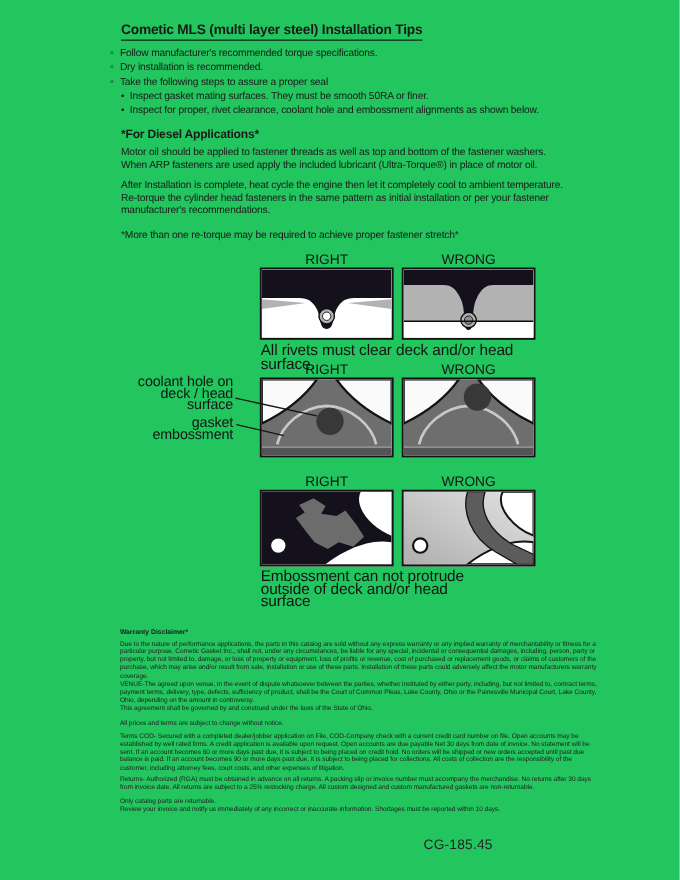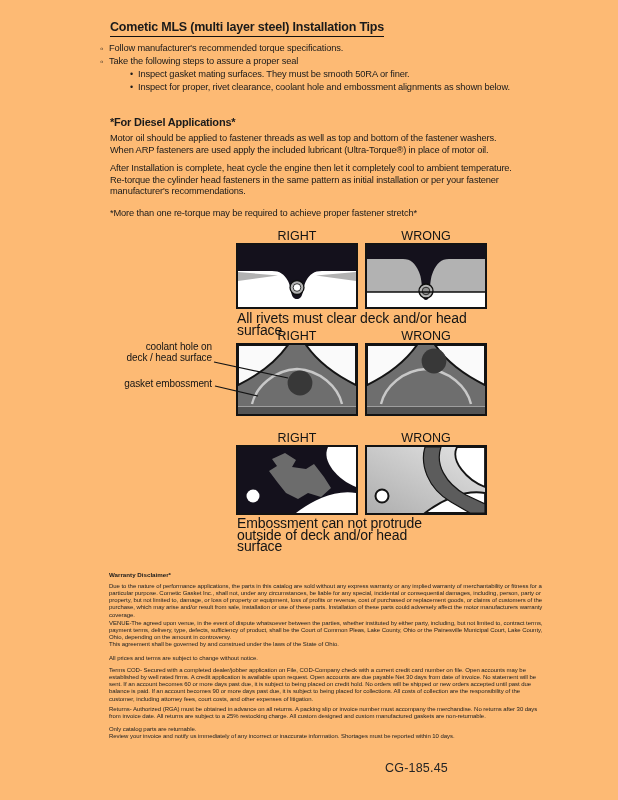--- a/index.html
+++ b/index.html
@@ -1,54 +1,55 @@
 <!DOCTYPE html>
 <html><head>
 <meta charset="utf-8">
 <style>
   html,body{margin:0;padding:0;background:#fff;}
-  #page{position:relative;width:618px;height:800px;background:#fdba74;overflow:hidden;
+  #page{position:relative;width:618px;height:800px;background:#22c55e;overflow:hidden;
         font-family:"Liberation Sans",sans-serif;color:#1a1a1a;}
   
   .title{position:absolute;left:110px;top:20px;font-size:12.5px;font-weight:bold;
          letter-spacing:-0.2px;border-bottom:1.6px solid #111;padding-bottom:2px;}
   
   .bullets{position:absolute;left:100px;top:42px;width:440px;font-size:9.3px;letter-spacing:-0.15px;}
   .b-row{position:relative;padding-left:9px;line-height:13px;}
   .b-row::before{content:"\25E6";position:absolute;left:0;top:0;font-size:10px;}
-  .b-sub{position:relative;margin-left:30px;padding-left:8px;line-height:13px;}
+  .b-sub{position:relative;margin-left:10px;padding-left:8px;line-height:13px;}
   .b-sub::before{content:"\2022";position:absolute;left:0;top:0;font-size:9px;}
   
   .diesel-head{position:absolute;left:110px;top:116px;font-size:11px;font-weight:bold;letter-spacing:-0.2px;}
   .para{position:absolute;font-size:9.3px;line-height:11.6px;letter-spacing:-0.15px;white-space:pre-line;}
   #p-d0{left:110px;top:133px;width:398px;}
   #p-d1{left:110px;top:163px;width:402px;}
   #p-d2{left:110px;top:208px;width:420px;}
   
   .rw-head{position:absolute;width:122px;text-align:center;font-size:12.5px;font-weight:normal;color:#141414;}
   .dbox{position:absolute;width:122px;box-sizing:border-box;border:2px solid #131313;background:#fff;}
   .dbox svg{display:block;}
   .caption{position:absolute;font-size:14px;line-height:11.5px;letter-spacing:-0.1px;color:#141414;}
-  .annot{position:absolute;text-align:right;font-size:10px;line-height:10.6px;letter-spacing:-0.1px;color:#141414;}
+  .annot{position:absolute;text-align:right;font-size:13px;line-height:10.6px;letter-spacing:-0.1px;color:#141414;}
   
   .legal-head{position:absolute;left:109px;top:571px;font-size:6.2px;font-weight:bold;}
   .legal{position:absolute;left:109px;width:436px;font-size:6px;line-height:7.15px;
          letter-spacing:-0.05px;white-space:pre-line;color:#222;}
   #lg0{top:583px;} #lg1{top:620px;} #lg2{top:655px;} #lg3{top:667px;} #lg4{top:706px;} #lg5{top:726px;}
   .docnum{position:absolute;left:385px;top:761px;font-size:12.5px;color:#242424;letter-spacing:0.2px;}
 </style>
 </head>
 <body>
 
 <div id="page">
 
   <div class="title">Cometic MLS (multi layer steel) Installation Tips</div>
 
   <div class="bullets">
     <div class="b-row">Follow manufacturer's recommended torque specifications.</div>
+    <div class="b-row">Dry installation is recommended.</div>
     <div class="b-row">Take the following steps to assure a proper seal</div>
     <div class="b-sub">Inspect gasket mating surfaces.  They must be smooth 50RA or finer.</div>
     <div class="b-sub">Inspect for proper, rivet clearance, coolant hole and embossment alignments as shown below.</div>
   </div>
 
   <div class="diesel-head">*For Diesel Applications*</div>
   <div id="p-d0" class="para">Motor oil should be applied to fastener threads as well as top and bottom of the fastener washers. When ARP fasteners are used apply the included lubricant (Ultra-Torque®) in place of motor oil.</div>
   <div id="p-d2" class="para">*More than one re-torque may be required to achieve proper fastener stretch*</div>
   <div id="p-d1" class="para">After Installation is complete, heat cycle the engine then let it completely cool to ambient temperature. Re-torque the cylinder head fasteners in the same pattern as initial installation or per your fastener manufacturer's recommendations.</div>
 

